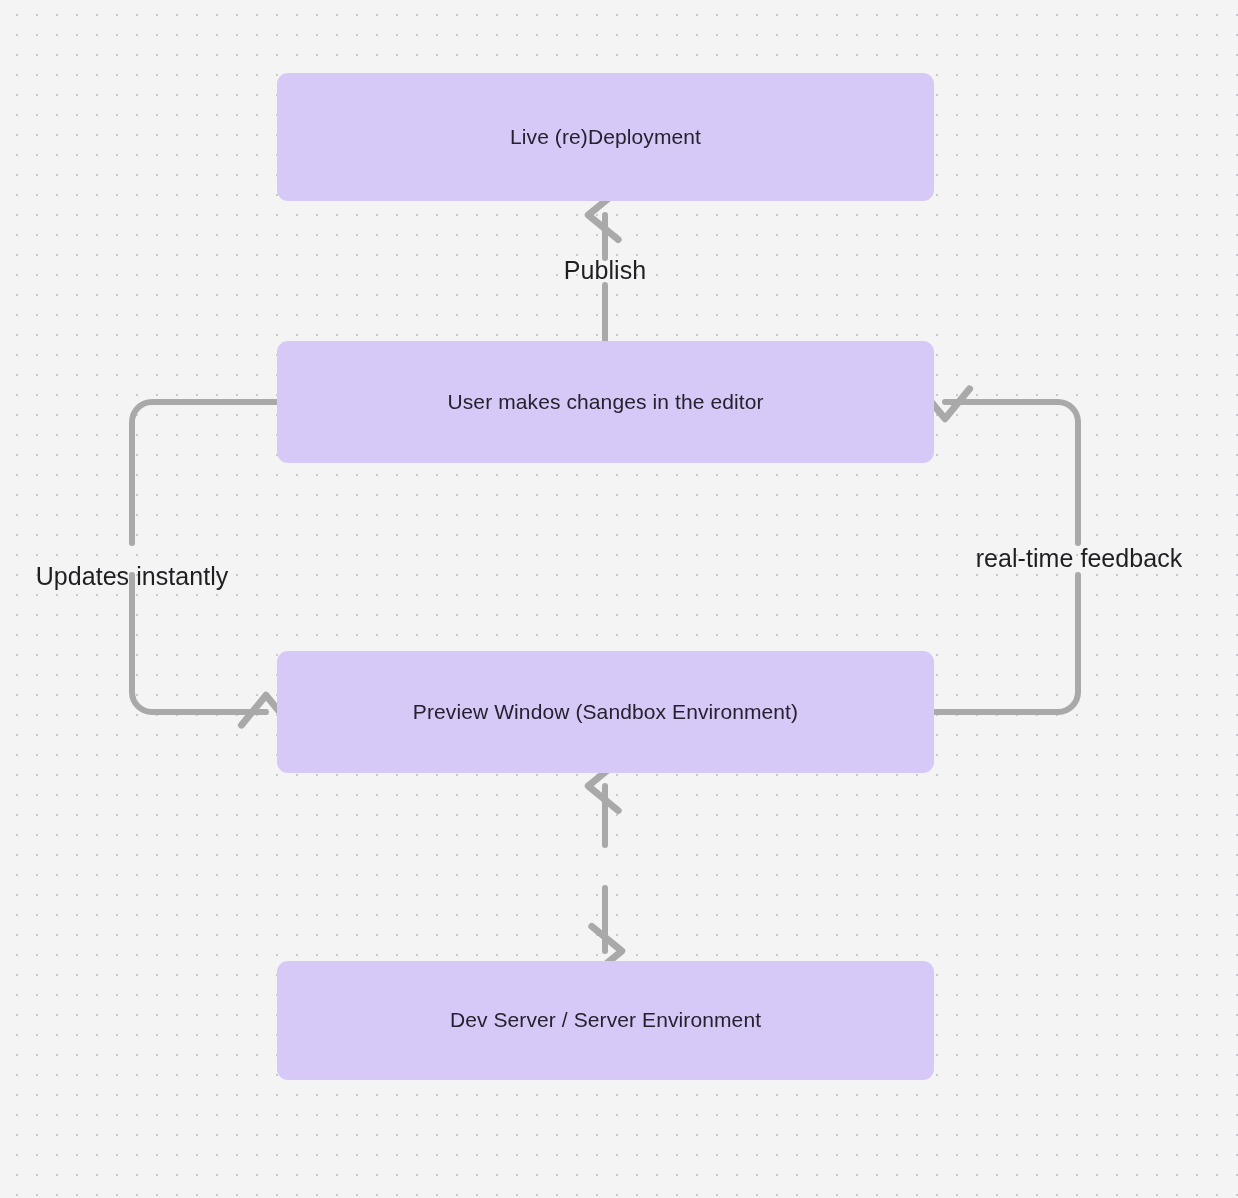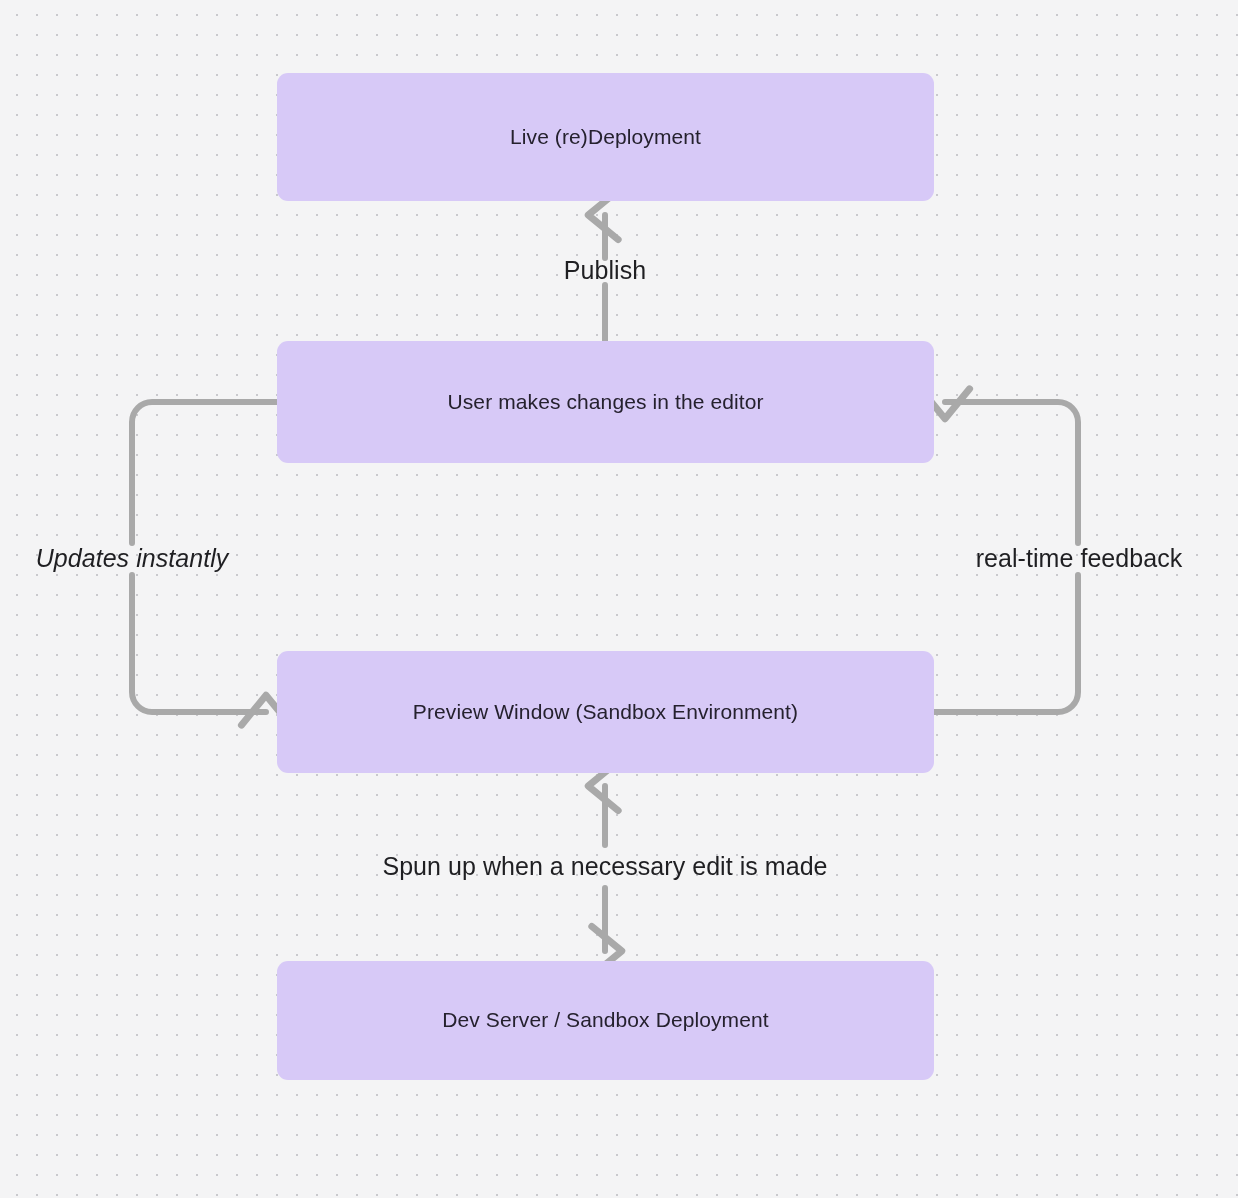--- a/index.html
+++ b/index.html
@@ -101,24 +101,23 @@
 
   <div class="node" style="left:277px; top:341px; width:657px; height:122px;">
     <span>User makes changes in the editor</span>
   </div>
 
   <div class="node" style="left:277px; top:651px; width:657px; height:122px;">
     <span>Preview Window (Sandbox Environment)</span>
   </div>
 
   <div class="node" style="left:277px; top:961px; width:657px; height:119px;">
-    <span>Dev Server / Sandbox Deployment</span>
+    <span>Dev Server / Server Environment</span>
   </div>
 
   <div class="edge-label center" style="left:605px; top:270px;">Publish</div>
 
-  <div class="edge-label center" style="left:132px; top:558px;font-style:italic;">Updates instantly</div>
+  <div class="edge-label center" style="left:132px; top:576px;">Updates instantly</div>
 
   <div class="edge-label center" style="left:1079px; top:558px;text-align:right;">real-time feedback</div>
 
-  <div class="edge-label center" style="left:605px; top:866px;">Spun up when a necessary edit is made</div>
 
 </div>
 
 </body></html>

